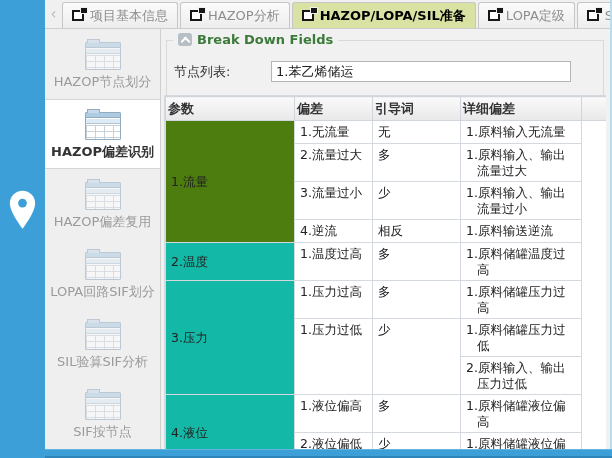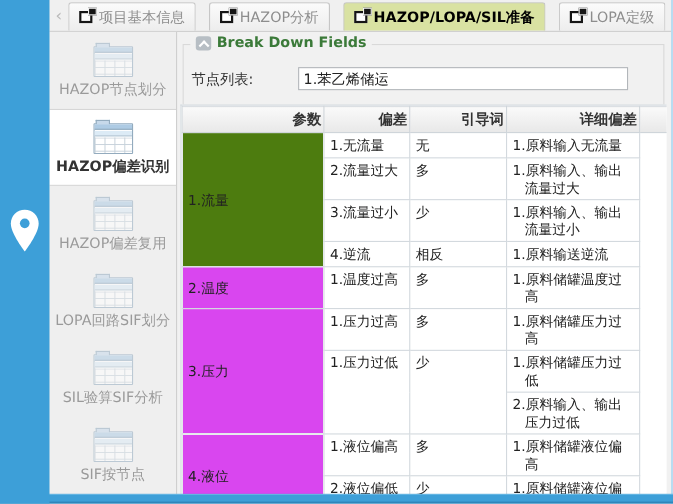--- a/index.html
+++ b/index.html
@@ -11,21 +11,21 @@
   .left-rail { position:absolute; left:0; top:0; width:45px; height:458px; background:#3d9fd8; z-index:5; }
   .pin-wrap { position:absolute; left:7px; top:188px; width:31px; height:44px; }
   .bottom-rail { position:absolute; left:0; bottom:0; width:612px; height:9px; background:#3d9fd8; border-top:1px solid #62b4e2; border-bottom:2px solid #2e85ba; z-index:4; }
   .right-edge { position:absolute; right:0; top:0; width:2px; height:458px; background:#b9dcf1; z-index:3; }
 
   
   .tabbar { position:absolute; left:45px; top:0; width:567px; height:29px; background:#f0f0f0;
             border-bottom:1px solid #cdcdcd; display:flex; align-items:flex-end; overflow:hidden; z-index:2; }
   .tab-scroll { width:17px; height:29px; display:flex; align-items:center; justify-content:center;
                 color:#b9b9b9; font-size:15px; flex:0 0 auto; }
-  .tab { display:flex; align-items:center; gap:6px; height:26px; padding:0 9px; margin-right:12px;
+  .tab { display:flex; align-items:center; gap:6px; height:26px; padding:0 9px; margin-right:2px;
          border:1px solid #c6c6c6; border-bottom:none; border-radius:3px 3px 0 0;
          background:linear-gradient(#fbfbfb,#ededed); color:#8d8d8d; font-size:13px;
          white-space:nowrap; flex:0 0 auto; cursor:default; }
   .tab.active { background:#d9e2a2; color:#000; font-weight:bold; }
   .win-icon { position:relative; width:12px; height:11px; border:2px solid #161616; background:#fff; flex:0 0 auto; }
   .win-icon::after { content:""; position:absolute; top:-5px; right:-6px; width:6px; height:5px;
                      background:#161616; border:1px solid #f0f0f0; }
 
   
   .sidebar { position:absolute; left:45px; top:29px; width:116px; height:420px; background:#efefef;
@@ -59,24 +59,24 @@
                           border-left:2px solid #fff; border-top:2px solid #fff; transform:rotate(45deg); }
   .field-row { display:flex; align-items:center; margin:20px 0 0 7px; }
   .field-label { width:97px; font-size:13px; color:#333; }
   .field-input { width:300px; height:21px; border:1px solid #b2b6ba; background:#fff;
                  font-family:inherit; font-size:13px; color:#222; padding:1px 4px; }
 
   .grid { position:absolute; left:2px; top:66px; right:0; bottom:0; background:#fff;
           border:1px solid #d3d9de; border-right:none; border-bottom:none; overflow:hidden; }
   table { border-collapse:collapse; table-layout:fixed; width:452px; }
   th { height:24px; background:linear-gradient(#fafafa,#e8e8e8); border:1px solid #cfd5da;
-       font-size:13px; font-weight:600; color:#333; text-align:right; padding:2px; }
+       font-size:13px; font-weight:600; color:#333; text-align:left; padding:2px; }
   td { border:1px solid #d3d9de; font-size:12.5px; color:#222; line-height:16px;
        vertical-align:top; padding:3px 4px 2px 5px; height:23px; overflow:hidden; }
-  td.param { vertical-align:middle; background:#d946ef; }
+  td.param { vertical-align:middle; background:#14b8a6; }
   td.param.hl { background:#4d7c0f; }
   td.detail { padding-left:16px; text-indent:-11px; }
 </style>
 </head>
 <body>
 
 <div class="app">
 
   <div class="left-rail">
     <div class="pin-wrap">

